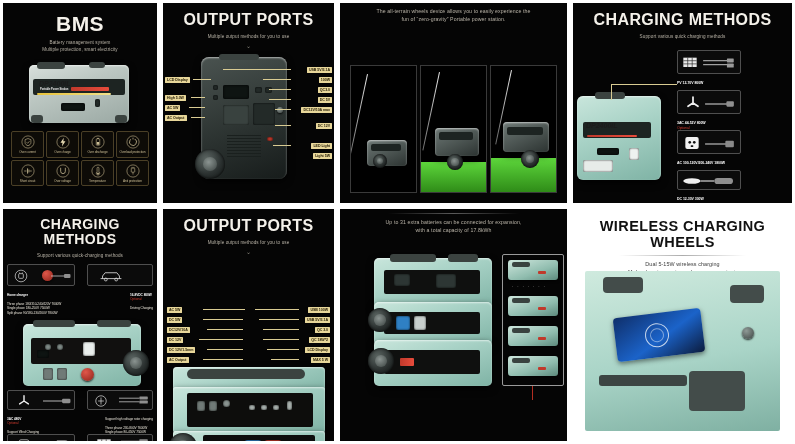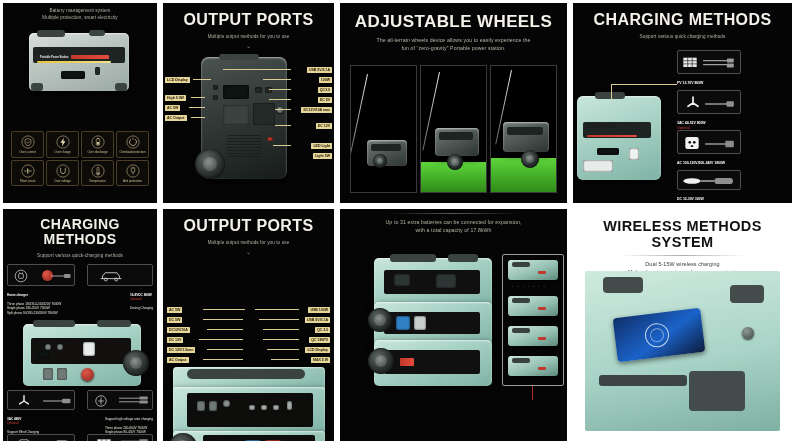--- a/index.html
+++ b/index.html
@@ -227,20 +227,21 @@
   }
   .redline { position: absolute; background: #b32e22; }
 </style>
 </head>
 <body>
 
 <div class="sheet">
 
   <div class="panel">
     <div class="card">
+      <div class="title t-bms">BMS</div>
       <div class="subtitle" style="white-space:pre-line">Battery management system
 Multiple protection, smart electricity</div>
 
       <div class="stage" style="height:72px;margin-top:4px">
         <div class="unit" style="left:26px;top:8px;width:100px;height:58px">
           <div class="cap" style="left:8px;top:-3px;width:28px;height:7px"></div>
           <div class="cap" style="left:60px;top:-3px;width:16px;height:6px"></div>
           <div class="band" style="left:4px;top:14px;width:92px;height:16px"></div>
           <div class="ylwstripe" style="left:8px;top:28px;width:74px;height:1.6px"></div>
           <div class="redstripe" style="left:42px;top:22px;width:38px;height:4px"></div>
@@ -367,21 +368,20 @@
         <div class="lead" style="left:106px;top:50px;width:22px"></div>
         <div class="lead" style="left:112px;top:60px;width:16px"></div>
         <div class="lead" style="left:112px;top:76px;width:16px"></div>
         <div class="lead" style="left:110px;top:96px;width:18px"></div>
       </div>
     </div>
   </div>
 
   <div class="panel">
     <div class="card">
-      <div class="title t-wide">ADJUSTABLE WHEELS</div>
       <div class="subtitle big" style="white-space:pre-line">The all-terrain wheels device allows you to easily experience the
 fun of  “zero-gravity”  Portable power station.</div>
 
       <div class="tri" style="left:10px;top:62px;right:10px;height:128px">
         <div class="frame" style="flex:1">
           <div class="pole" style="left:16px;top:8px;height:84px"></div>
           <div class="unit" style="left:16px;top:74px;width:40px;height:26px;border-radius:4px;background:linear-gradient(155deg,#6e7976,#2c3331)">
             <div class="wheel" style="left:6px;top:14px;width:14px;height:14px"></div>
             <div class="band" style="left:4px;top:4px;width:30px;height:7px"></div>
           </div>
@@ -711,21 +711,21 @@
           <div class="mred" style="left:30px;top:11px;width:8px;height:3px"></div>
         </div>
         <div class="redline" style="left:192px;top:146px;width:.8px;height:14px"></div>
 
       </div>
     </div>
   </div>
 
   <div class="panel">
     <div class="card light">
-      <div class="title t-wide t-dark" style="font-size:14.5px">WIRELESS METHODS SYSTEM</div>
+      <div class="title t-wide t-dark" style="font-size:14.5px">WIRELESS CHARGING WHEELS</div>
       <div class="rule" style="background:linear-gradient(90deg,rgba(0,0,0,0),rgba(90,90,90,.5),rgba(0,0,0,0))"></div>
       <div class="subtitle dark" style="white-space:pre-line">Dual 5-15W wireless charging
 Make charging easier and more convenient.</div>
 
       <div class="photo" style="left:12px;top:62px;right:12px;height:160px">
         <div class="corner" style="left:18px;top:6px;width:40px;height:16px"></div>
         <div class="corner" style="right:16px;top:14px;width:34px;height:18px"></div>
         <div class="phone" style="left:30px;top:42px;width:88px;height:44px">
           <div class="ring" style="left:30px;top:10px;width:24px;height:24px"></div>
           <div class="ring" style="left:35px;top:15px;width:14px;height:14px;border-color:rgba(255,255,255,.45)"></div>

